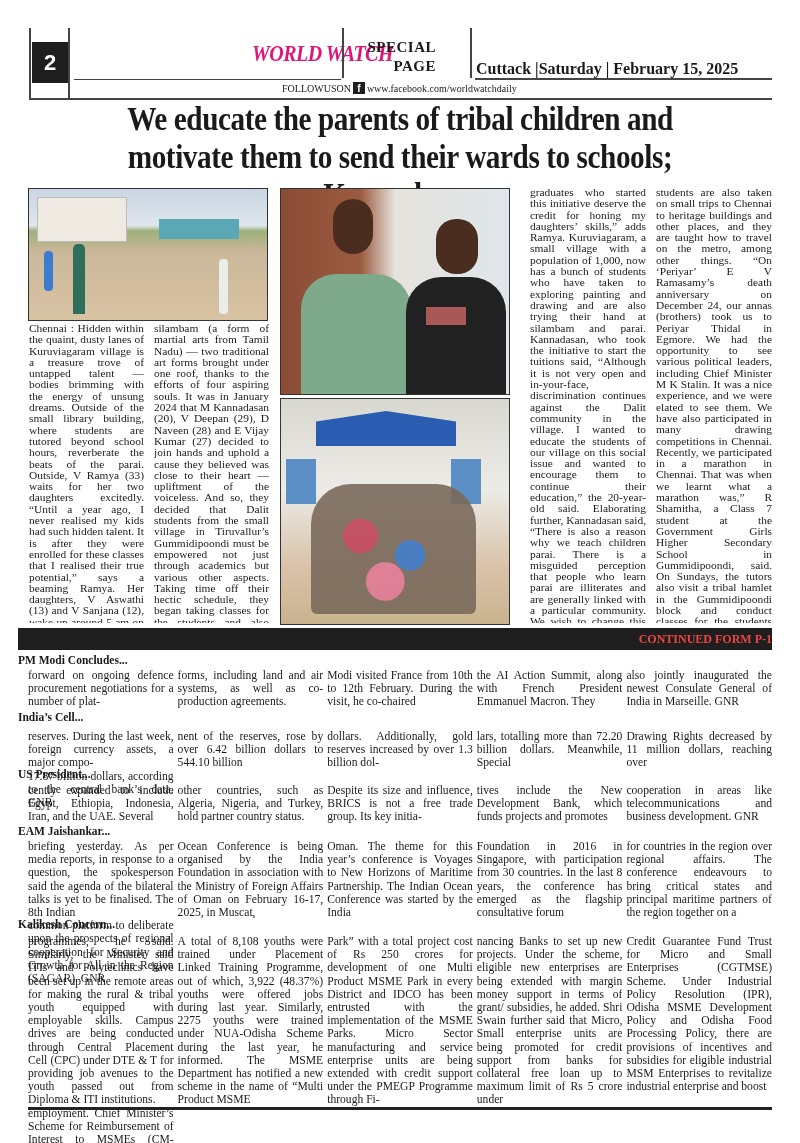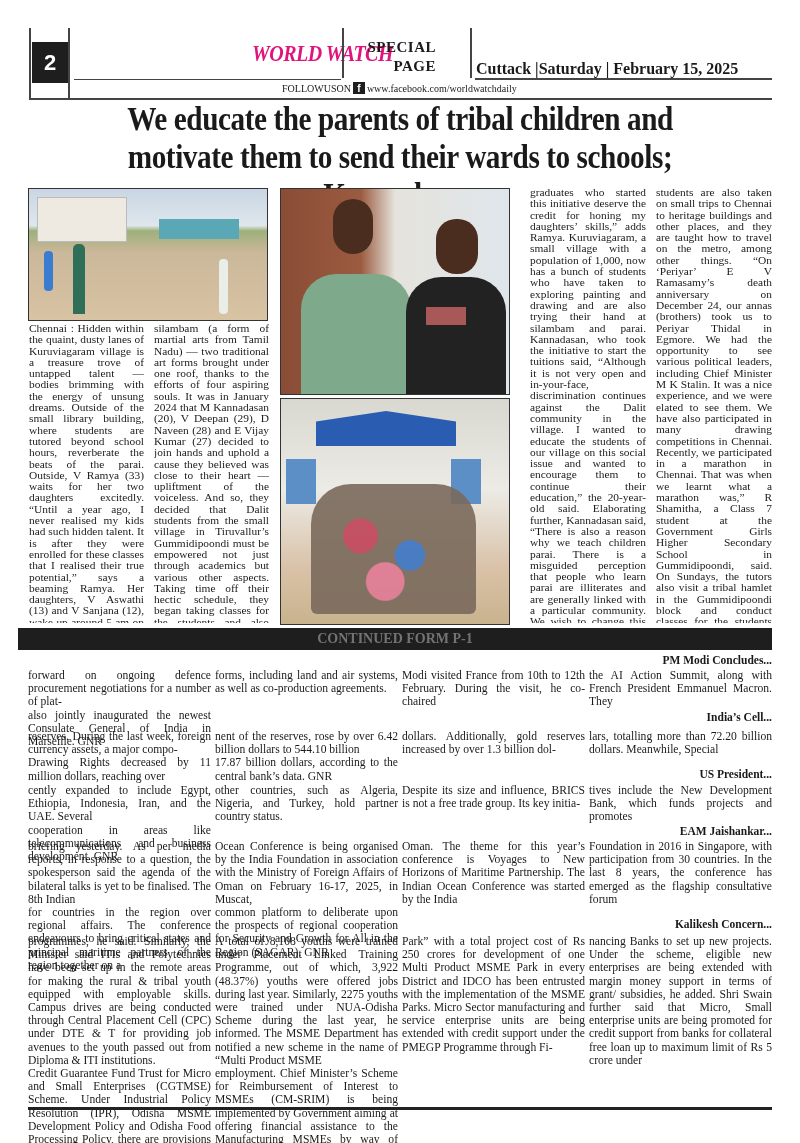--- a/index.html
+++ b/index.html
@@ -10,23 +10,23 @@
 .vline{background:#444;width:2px}
 .hline{background:#444;height:2px}
 .logo{left:252px;top:42px;font-family:"Liberation Serif",serif;font-style:italic;font-weight:bold;font-size:20px;color:#e0147a;letter-spacing:-0.5px;transform:scaleY(1.2)}
 .special{left:346px;top:38px;width:90px;text-align:right;font-weight:bold;font-size:15px;line-height:19px;letter-spacing:0.5px}
 .dateline{left:376px;top:60px;font-weight:bold;font-size:16px}
 .follow{left:282px;top:82px;font-size:10px;display:flex;align-items:center;gap:2px}
 .fb{width:12px;height:12px;background:#1e1e1e;color:#fff;font-family:"Liberation Sans",sans-serif;font-weight:bold;font-size:10px;display:inline-flex;align-items:center;justify-content:center}
 .headline{left:20px;top:100px;width:760px;text-align:center;font-family:"Liberation Serif",serif;font-weight:bold;font-size:34px;line-height:38px;transform:scaleX(0.86);transform-origin:center top;letter-spacing:-0.5px}
 .col{font-size:11.4px;line-height:11.3px;text-align:justify;hyphens:auto;overflow:hidden}
 .photo{overflow:hidden;border:1px solid #333}
-.banner{left:18px;top:628px;width:754px;height:22px;background:#1e1e1e;color:#737373;font-weight:bold;font-size:14px;text-align:center;line-height:22px}
-.sub{left:18px;width:754px;text-align:right;font-weight:bold;font-size:11.5px}
-.cont-row{left:28px;width:744px;display:grid;grid-template-columns:repeat(4,1fr);column-gap:4px}
+.banner{left:18px;top:628px;width:754px;height:22px;background:#1e1e1e;color:#ef4444;font-weight:bold;font-size:12px;text-align:right;line-height:22px}
+.sub{left:18px;width:754px;text-align:left;font-weight:bold;font-size:11.5px}
+.cont-row{left:28px;width:744px;display:grid;grid-template-columns:repeat(5,1fr);column-gap:4px}
 .cont-row .col{font-size:11.6px;line-height:13.2px}
 .bottom-rule{left:28px;top:1107px;width:744px;height:3px;background:#222}
 </style>
 </head>
 <body>
 
 <div class="abs vline" style="left:29px;top:28px;height:72px"></div>
 <div class="abs page-num">2</div>
 <div class="abs vline" style="left:68px;top:28px;height:72px"></div>
 <div class="abs logo">WORLD WATCH</div>

